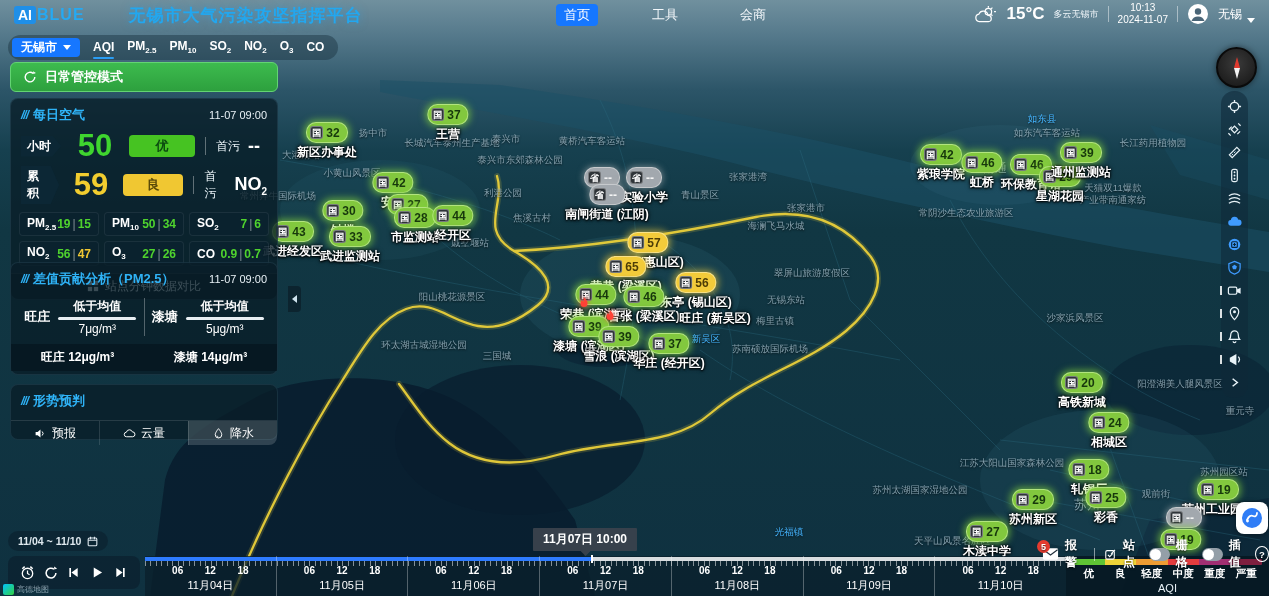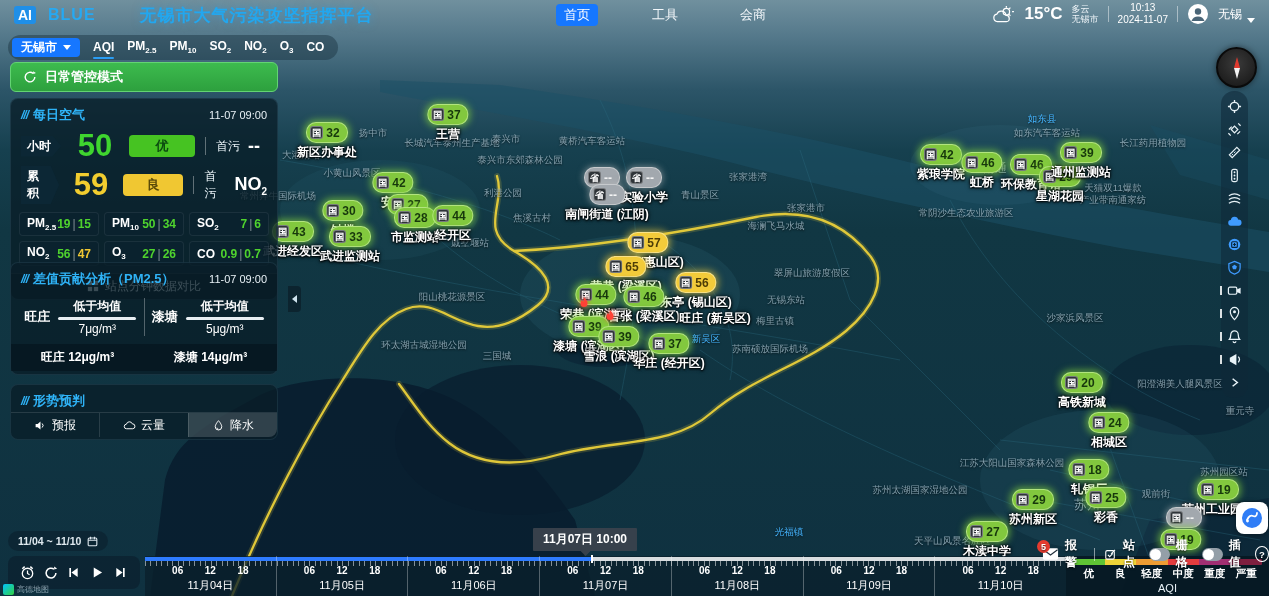--- a/index.html
+++ b/index.html
@@ -21,30 +21,30 @@
   .pill{display:flex;align-items:center;gap:3px;height:19px;padding:0 7px 0 3px;border-radius:10px;font-weight:bold;font-size:12px}
   .pill .pill-ic{width:13px;height:13px;border-radius:3px;background:#2e3338;color:#fff;font-size:9px;line-height:13px;text-align:center;font-weight:bold;border:1px solid rgba(255,255,255,.35);box-sizing:border-box}
   .pill.green{background:#82c83e;color:#17380c;border:1.5px solid rgba(225,255,190,.5);box-shadow:0 0 7px 2px rgba(130,210,60,.65)}
   .pill.yellow{background:#f2cb3a;color:#4d3d06;border:1.5px solid rgba(255,245,200,.55);box-shadow:0 0 7px 2px rgba(240,205,60,.6)}
   .pill.gray{background:#a2a8ae;color:#f5f5f5;border:1.5px solid rgba(235,235,235,.5);box-shadow:0 0 6px 1px rgba(190,190,190,.5)}
   .mk-label{margin-top:1px;font-size:12px;font-weight:bold;color:#fff;white-space:nowrap;
     text-shadow:0 0 3px #000,0 1px 2px #000,0 0 5px rgba(0,0,0,.8)}
   .fire{position:absolute;z-index:6;filter:drop-shadow(0 0 3px rgba(255,60,40,.9))}
   
   .topbar{position:absolute;left:0;top:0;width:100%;height:30px;z-index:20;display:flex;align-items:center}
-  .logo{display:flex;align-items:flex-start;margin-left:14px;gap:12px}
+  .logo{display:flex;align-items:flex-start;margin-left:14px;gap:1px}
   .logo-ai{background:#1f8fe8;color:#fff;font-weight:bold;font-size:14px;padding:1px 4px;border-radius:3px}
   .logo-blue{color:#26a9f2;font-weight:bold;font-size:16px;letter-spacing:1px}
   .app-title{margin-left:44px;font-size:17px;font-weight:bold;color:#22a7ef;text-shadow:0 0 8px rgba(40,160,230,.5);letter-spacing:1px}
   .nav{position:absolute;left:556px;top:4px;display:flex;gap:46px;align-items:center}
   .nav-item{font-size:13px;color:#f2f7fa;cursor:pointer;padding:2px 8px}
   .nav-item.active{background:#1677ff;border-radius:4px;color:#fff}
   .top-right{position:absolute;right:14px;top:2px;display:flex;align-items:center;gap:9px;color:#fff}
   .temp{font-size:17px;font-weight:bold}
-  .wstack{display:flex;flex-direction:column;font-size:9px;line-height:10px;color:#eef4f8}
+  .wstack{display:flex;flex-direction:row;font-size:9px;line-height:10px;color:#eef4f8}
   .tdiv{width:1px;height:16px;background:rgba(255,255,255,.45)}
   .clock{display:flex;flex-direction:column;align-items:center;font-size:10px;line-height:12px}
   .user{display:flex;align-items:flex-end;gap:5px;font-size:12px}
   .caret{width:0;height:0;border-left:4px solid transparent;border-right:4px solid transparent;border-top:5px solid #fff;display:inline-block}
   
   .tabbar{position:absolute;left:8px;top:35px;height:25px;z-index:20;display:flex;align-items:center;gap:13px;
     background:rgba(25,48,62,.45);border-radius:13px;padding:0 14px 0 4px}
   .city-btn{display:flex;align-items:center;gap:6px;background:#1677ff;color:#fff;font-size:12px;font-weight:bold;
     height:19px;padding:0 9px;border-radius:4px;cursor:pointer}
   .tab{font-size:12px;font-weight:bold;color:#fff;position:relative;cursor:pointer;padding:3px 0}
@@ -86,21 +86,21 @@
   .diff-row{display:flex;align-items:center;padding:6px 6px 8px}
   .diff-item{flex:1;display:flex;align-items:center;justify-content:center;gap:8px}
   .diff-name{font-size:13px;font-weight:bold}
   .diff-stack{display:flex;flex-direction:column;align-items:center;gap:2px}
   .diff-status{font-size:12px;font-weight:bold}
   .diff-bar{width:78px;height:3px;background:#e8eef2;border-radius:2px}
   .diff-val{font-size:12px}
   .diff-div{width:1px;height:38px;background:rgba(255,255,255,.3)}
   .diff-foot{background:rgba(4,18,26,.6);height:27px;display:flex;align-items:center;font-size:12px;font-weight:bold}
   .diff-foot span{flex:1;text-align:center}
-  #fc-tabs{display:flex;height:24px;margin-top:0;border-top:1px solid rgba(255,255,255,.12);border-radius:0 0 8px 8px;overflow:hidden}
+  #fc-tabs{display:flex;height:24px;margin-top:8px;border-top:1px solid rgba(255,255,255,.12);border-radius:0 0 8px 8px;overflow:hidden}
   .fc-tab{flex:1;display:flex;align-items:center;justify-content:center;gap:5px;font-size:12px;color:#fff;
     border-left:1px solid rgba(255,255,255,.13);cursor:pointer}
   .fc-tab:first-child{border-left:none}
   .fc-tab.active{background:rgba(255,255,255,.16)}
   .collapse-tab{position:absolute;left:288px;top:286px;width:13px;height:26px;background:rgba(12,34,46,.9);
     border-radius:0 4px 4px 0;z-index:19;display:flex;align-items:center;justify-content:center;cursor:pointer}
   .collapse-tab i{width:0;height:0;border-top:4px solid transparent;border-bottom:4px solid transparent;border-right:5px solid #cfe3ee}
   
   .compass{position:absolute;left:1216px;top:47px;width:37px;height:37px;border-radius:50%;z-index:20;
     background:radial-gradient(circle at 50% 40%,#3a3a3a,#141414);border:2px solid #0a0a0a;display:flex;align-items:center;justify-content:center;cursor:pointer;box-shadow:0 0 6px rgba(0,0,0,.5)}

